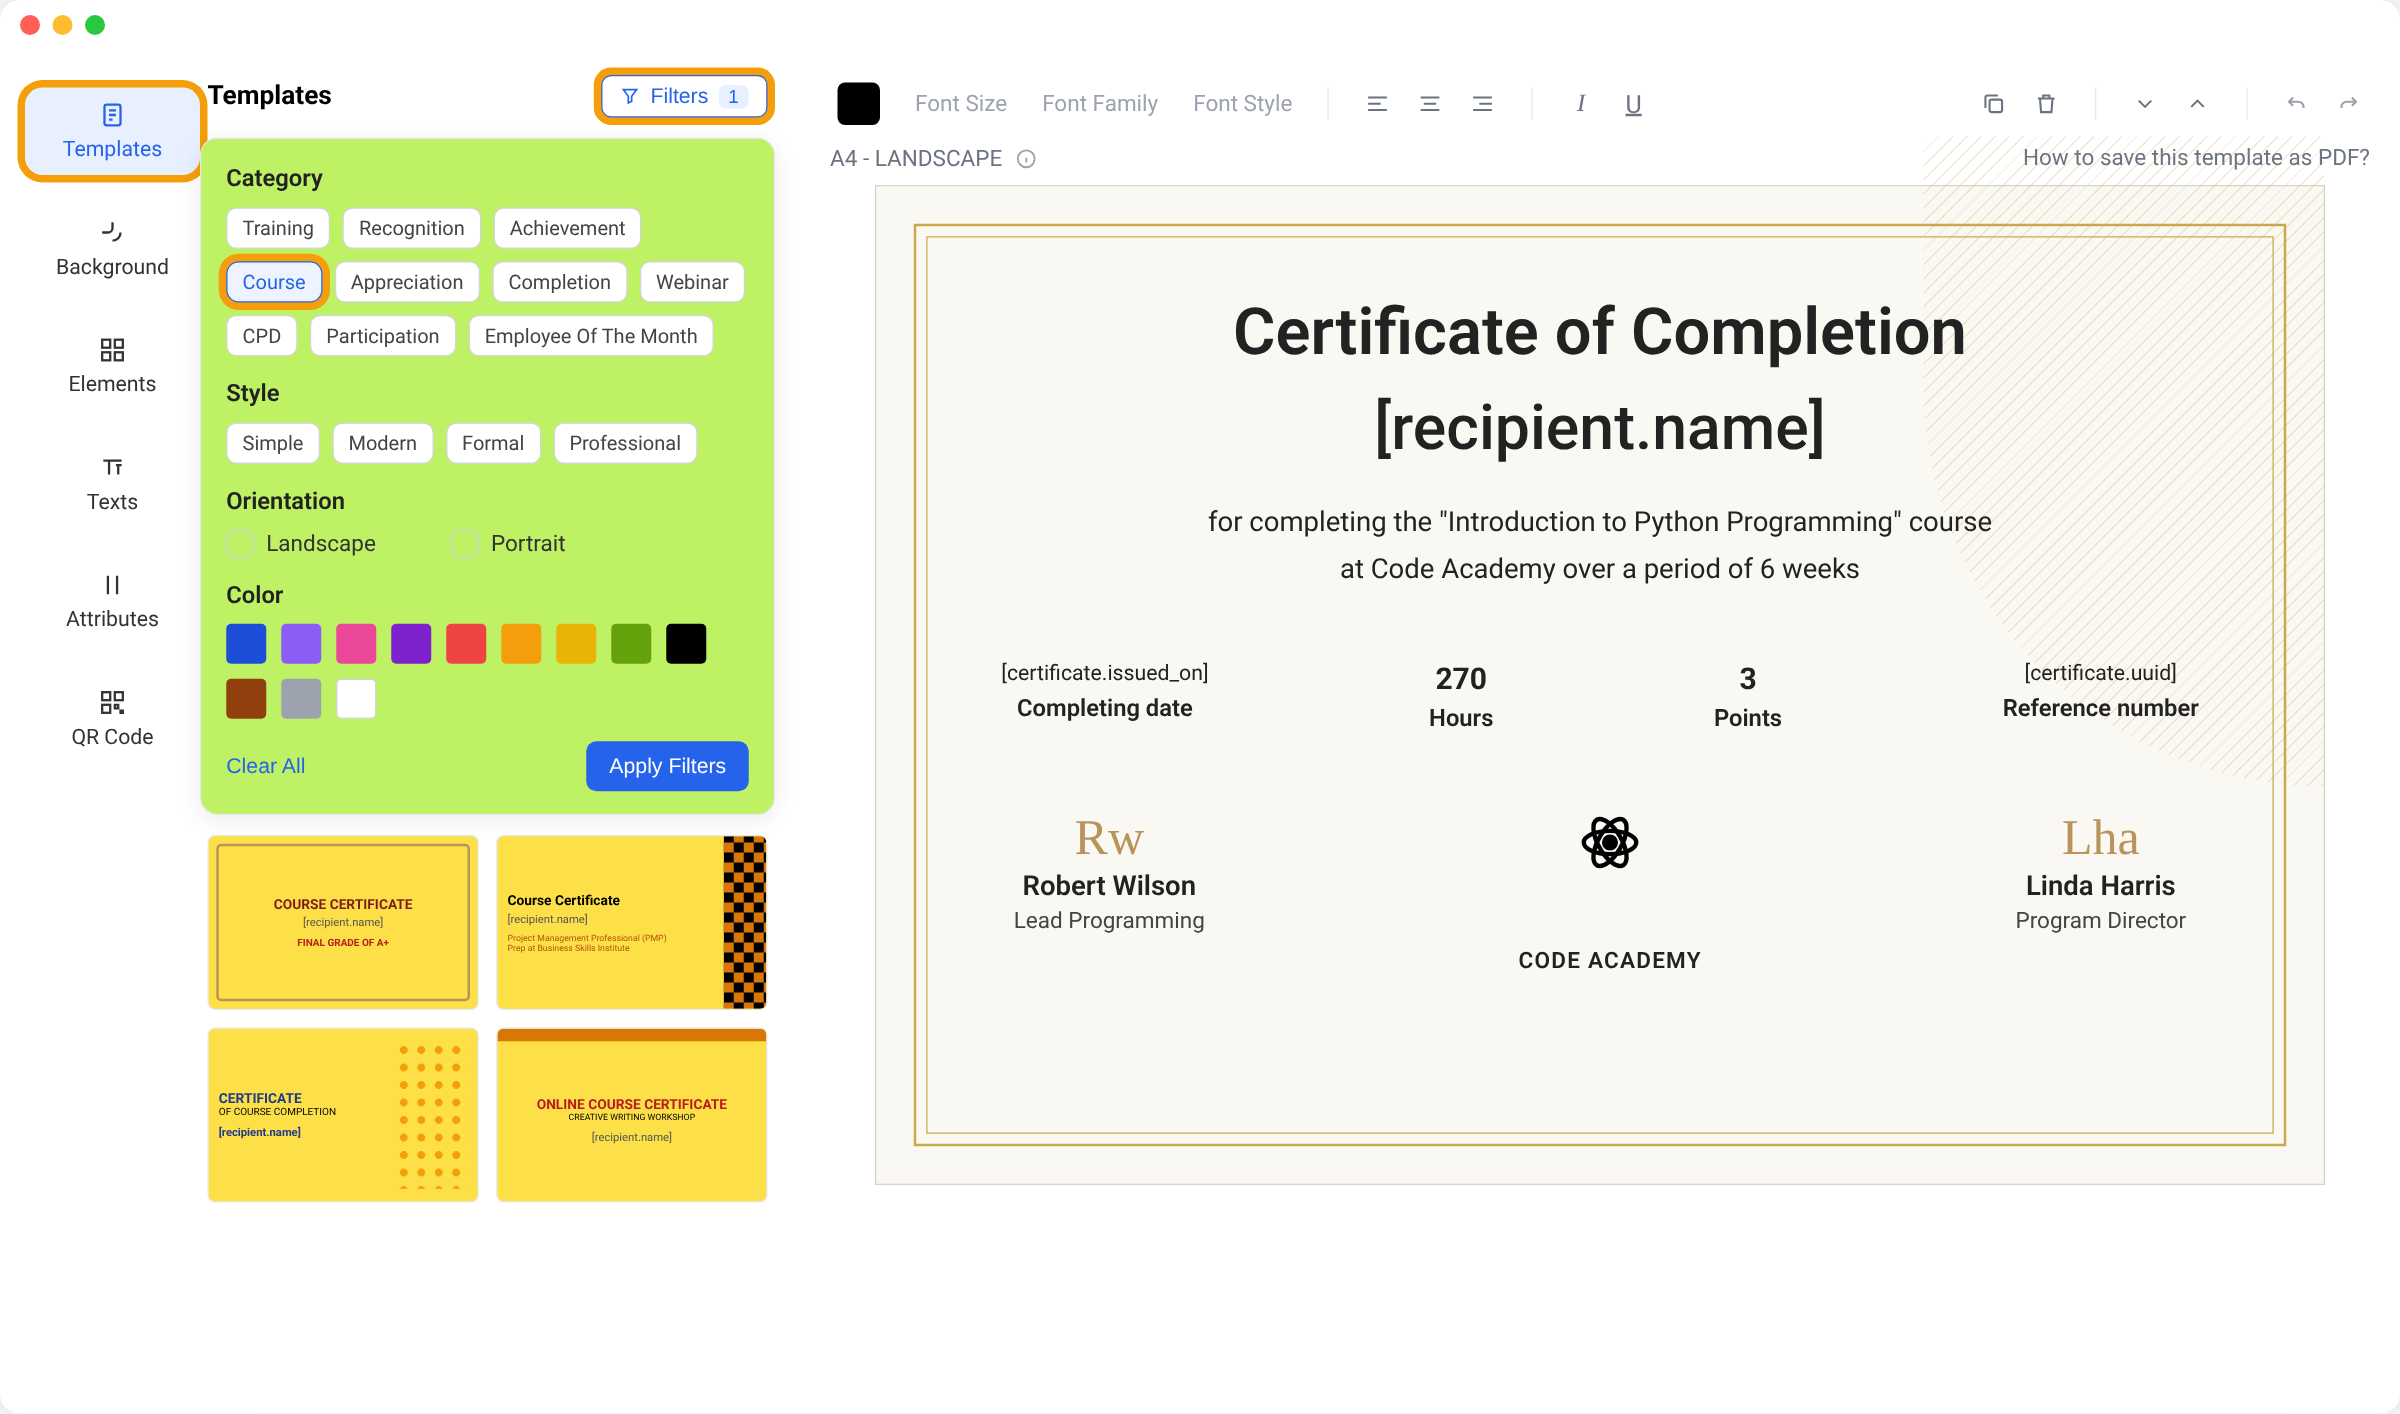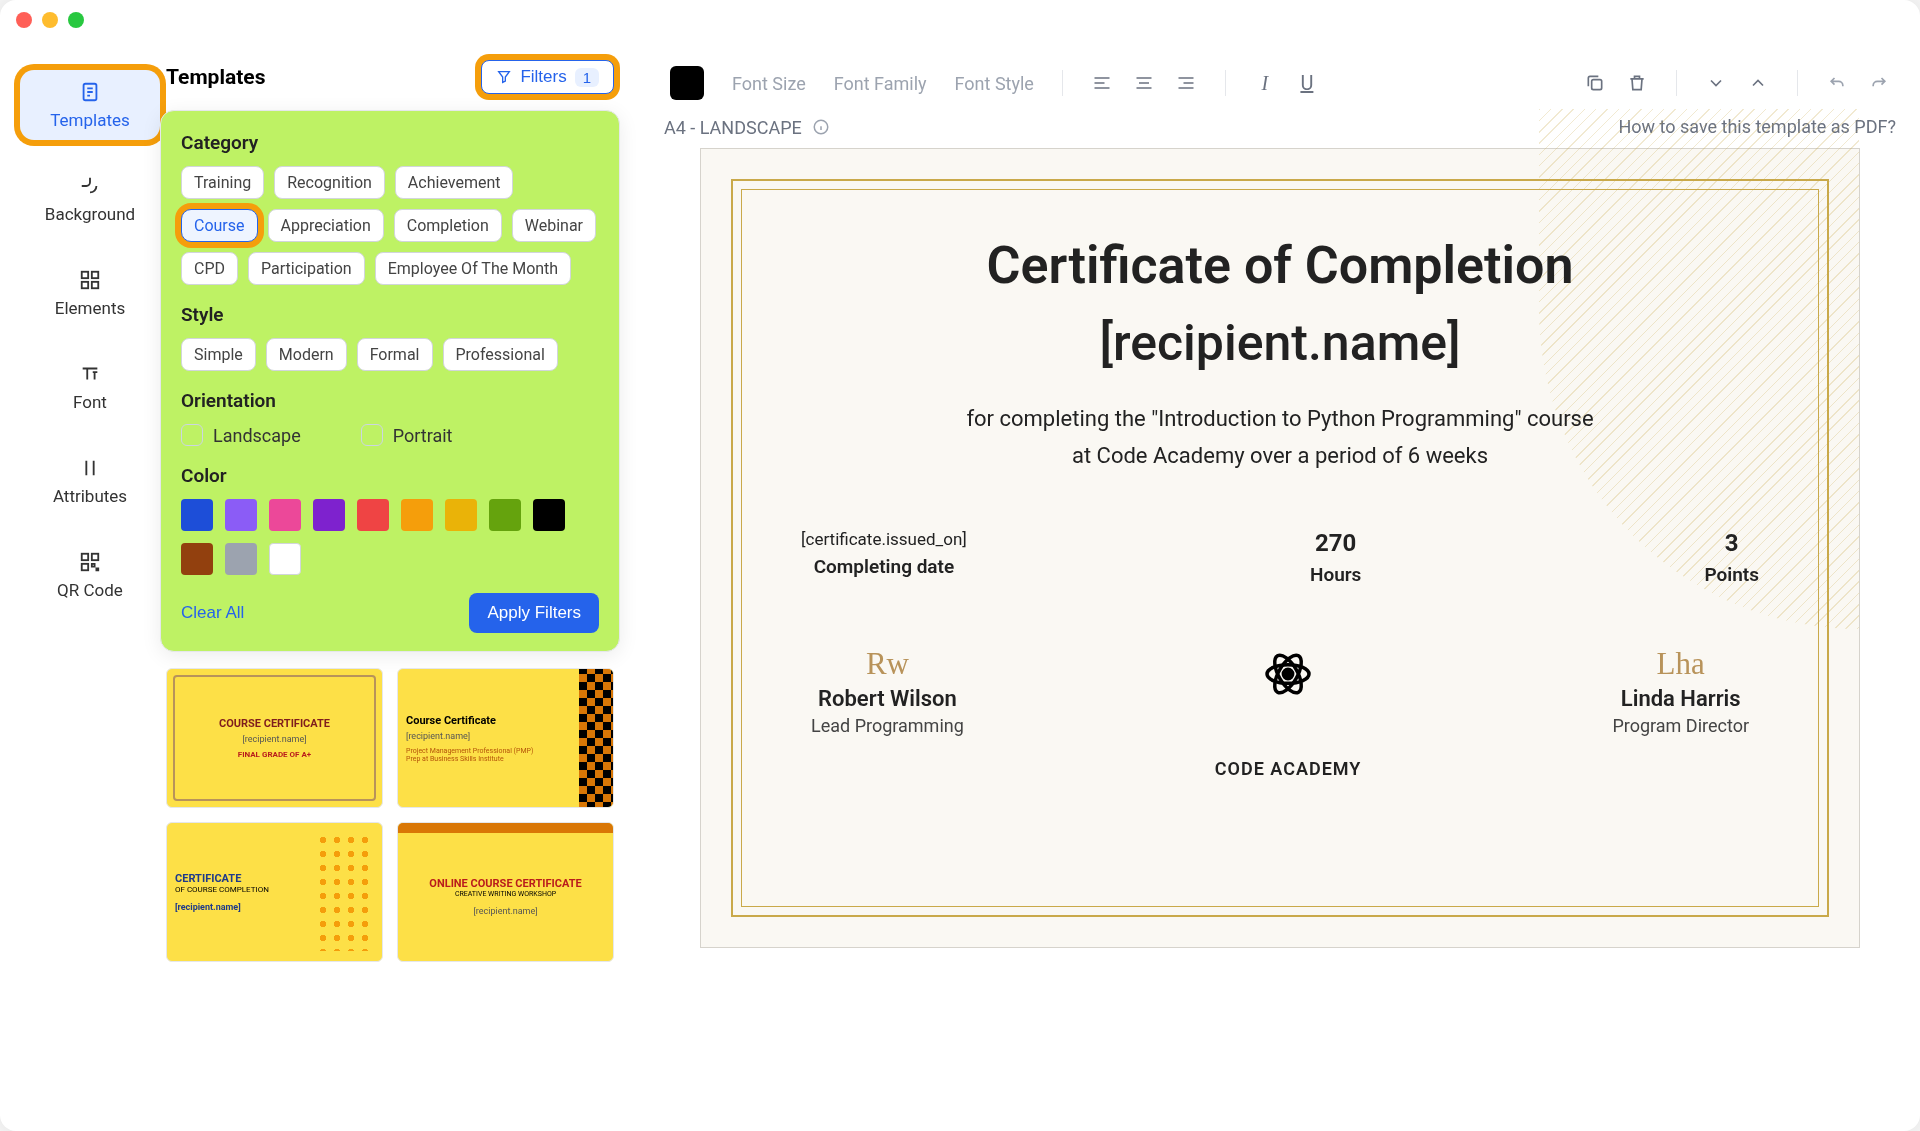--- a/index.html
+++ b/index.html
@@ -193,21 +193,21 @@
 .cert-title { font-size: 52px; font-weight: 600; margin-top: 6px; }
 .cert-sub { font-size: 24px; margin-top: 36px; }
 .cert-name { font-size: 50px; font-weight: 500; margin-top: 18px; }
 .cert-desc { font-size: 22px; margin-top: 28px; line-height: 1.7; }
 .cert-stats { display:flex; justify-content:space-between; margin-top: 54px; padding: 0 10px; font-size:18px; }
 .stat { display:flex; flex-direction:column; align-items:center; gap:6px; }
 .stat .v { font-size: 24px; font-weight: 700; }
 .stat .l { font-size: 19px; font-weight: 600; }
 .cert-sign { display:flex; justify-content:space-between; margin-top: 60px; padding: 0 20px; }
 .sign-col { display:flex; flex-direction:column; align-items:center; gap:4px; }
-.sig { font-family: "Brush Script MT", cursive; font-size: 31px; color:#b8935a; }
+.sig { font-family: "Brush Script MT", cursive; font-size: 40px; color:#b8935a; }
 .pname { font-size: 22px; font-weight:600; }
 .prole { font-size: 18px; color:#444; }
 .org { display:flex; flex-direction:column; align-items:center; gap:8px; }
 .org-ico { font-size: 44px; }
 .org-name { font-size: 18px; font-weight:600; letter-spacing:1px;margin-top:48px; }
 svg { display:block; }
 </style>
 </head>
 <body>
 
@@ -247,21 +247,21 @@
             </svg>
         </span>
         <span>Elements</span>
       </div>
       <div class="nav-item">
         <span class="nav-ico">
           <svg width="22" height="22" viewBox="0 0 24 24" fill="none" stroke="#333" stroke-width="2">
               <path d="M4 6h16M9 6v12M15 10h5M17 10v8"></path>
             </svg>
         </span>
-        <span>Font</span>
+        <span>Texts</span>
       </div>
       <div class="nav-item">
         <span class="nav-ico">
           <svg width="22" height="22" viewBox="0 0 24 24" fill="none" stroke="#333" stroke-width="2">
               <path d="M8 4v16M16 4v16"></path>
             </svg>
         </span>
         <span>Attributes</span>
       </div>
       <div class="nav-item">
@@ -479,20 +479,24 @@
                 <div class="l">Completing date</div>
               </div>
               <div class="stat">
                 <div class="v">270</div>
                 <div class="l">Hours</div>
               </div>
               <div class="stat">
                 <div class="v">3</div>
                 <div class="l">Points</div>
               </div>
+              <div class="stat">
+                <div class="v" style="font-size:17px;font-weight:400">[certificate.uuid]</div>
+                <div class="l">Reference number</div>
+              </div>
             </div>
             <div class="cert-sign">
               <div class="sign-col">
                 <div class="sig">Rw</div>
                 <div class="pname">Robert Wilson</div>
                 <div class="prole">Lead Programming</div>
               </div>
               <div class="org">
                 <div class="org-ico">
                   <svg width="56" height="56" viewBox="0 0 24 24" fill="none" stroke="#000" stroke-width="1.5">

